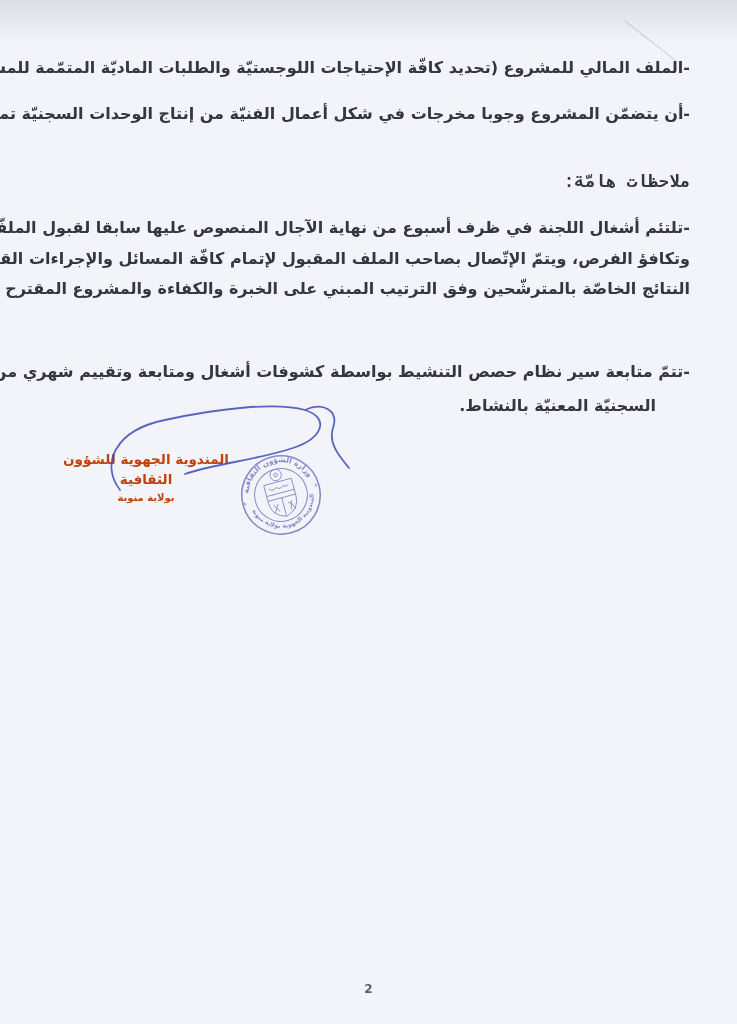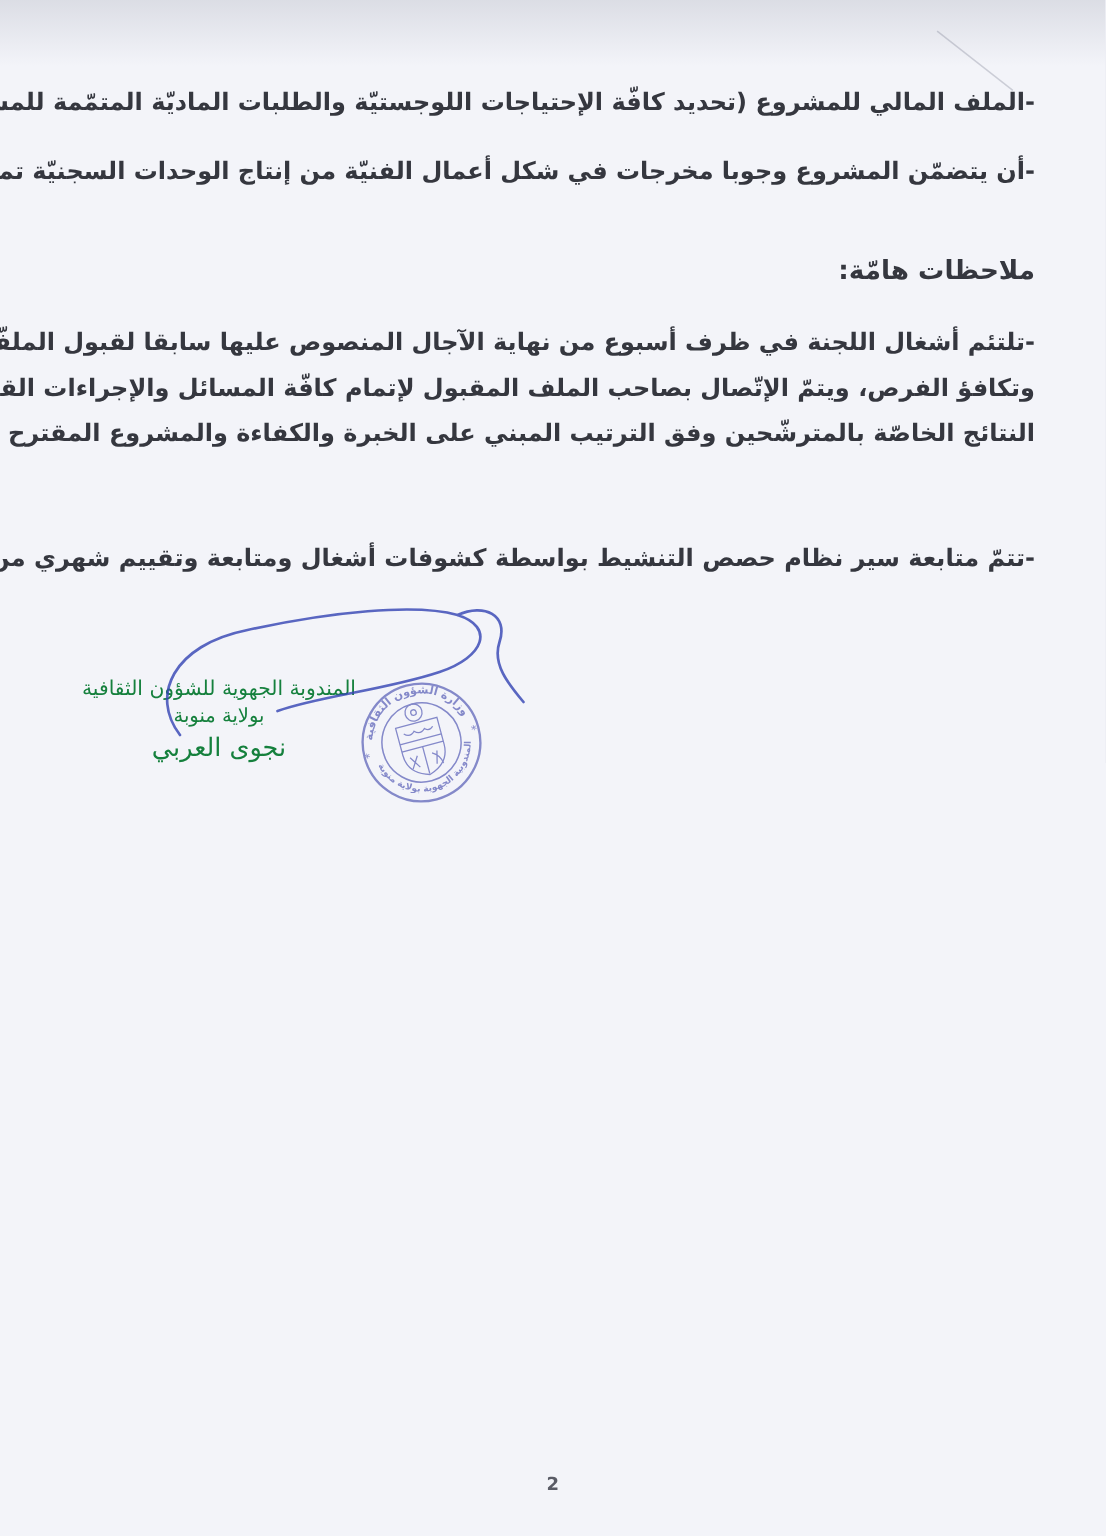--- a/index.html
+++ b/index.html
@@ -33,28 +33,28 @@
   .block{position:absolute;left:40px;right:47px;}
   .block .bline{
     direction:rtl;text-align:right;white-space:nowrap;
     color:#35373f;font-weight:bold;font-size:16px;
   }
   .center{text-align:center !important;}
   .indent-r{padding-right:34px;}
   .b-p2 .bline{line-height:36px;}
   .b-p3 .bline{line-height:30.5px;}
   .b-p4 .bline{line-height:34px;}
-  .heading{font-size:17.5px;}
+  .heading{font-size:17.5px;font-family:Liberation Mono, monospace;}
   .sig-text{
     position:absolute;left:40px;top:449px;width:212px;
     direction:rtl;text-align:center;
-    color:#15803d;font-weight:normal;
+    color:#c2410c;font-weight:bold;
   }
   .sig-text .t1{font-size:13.5px;line-height:20px;}
-  .sig-text .t2{font-size:13px;line-height:18px;}
+  .sig-text .t2{font-size:10px;line-height:18px;}
   .sig-text .t3{font-size:17px;line-height:25px;}
   .sig-stroke{position:absolute;left:95px;top:398px;pointer-events:none;}
   .stamp{position:absolute;left:224px;top:438px;opacity:0.92;}
   .page-number{
     position:absolute;left:0;right:0;top:982px;
     text-align:center;font-size:12px;color:#5a5c66;font-weight:bold;
   }
 </style>
 </head>
 <body>
@@ -73,26 +73,26 @@
   <div class="line heading" style="top:171px;">ملاحظات هامّة:</div>
 
   <div class="block b-p3" style="top:213px;">
     <div class="bline">-تلتئم أشغال اللجنة في ظرف أسبوع من نهاية الآجال المنصوص عليها سابقا لقبول الملفّات بشكل يضمن الحياد</div>
     <div class="bline">وتكافؤ الفرص، ويتمّ الإتّصال بصاحب الملف المقبول لإتمام كافّة المسائل والإجراءات القانونيّة للتعاقد، ويتمّ نشر</div>
     <div class="bline">النتائج الخاصّة بالمترشّحين وفق الترتيب المبني على الخبرة والكفاءة والمشروع المقترح على موقع واب المندوبيّة</div>
   </div>
 
   <div class="block b-p4" style="top:355px;">
     <div class="bline">-تتمّ متابعة سير نظام حصص التنشيط بواسطة كشوفات أشغال ومتابعة وتقييم شهري من طرف الوحدات</div>
+    <div class="bline indent-r">السجنيّة المعنيّة بالنشاط.</div>
   </div>
 
   <div class="sig-text">
     <div class="t1">المندوبة الجهوية للشؤون الثقافية</div>
     <div class="t2">بولاية منوبة</div>
-    <div class="t3">نجوى العربي</div>
   </div>
 
   <svg class="sig-stroke" width="260" height="132" viewBox="0 0 260 132">
     <path d="M 25,92 C 5,66 20,32 70,22 C 125,10 182,4 210,12 C 235,20 228,40 198,50 C 162,62 118,66 90,76
              M 210,12 C 228,4 244,12 238,30 C 233,45 244,58 254,70" fill="none" stroke="#3747b5" stroke-width="1.8" stroke-linecap="round" opacity="0.82"></path>
   </svg>
 
   <svg class="stamp" width="114" height="114" viewBox="0 0 160 160">
     <g transform="rotate(-15 80 80)" stroke="#7b80c6" fill="none">
       <circle cx="80" cy="80" r="55" stroke-width="2.2"></circle>

